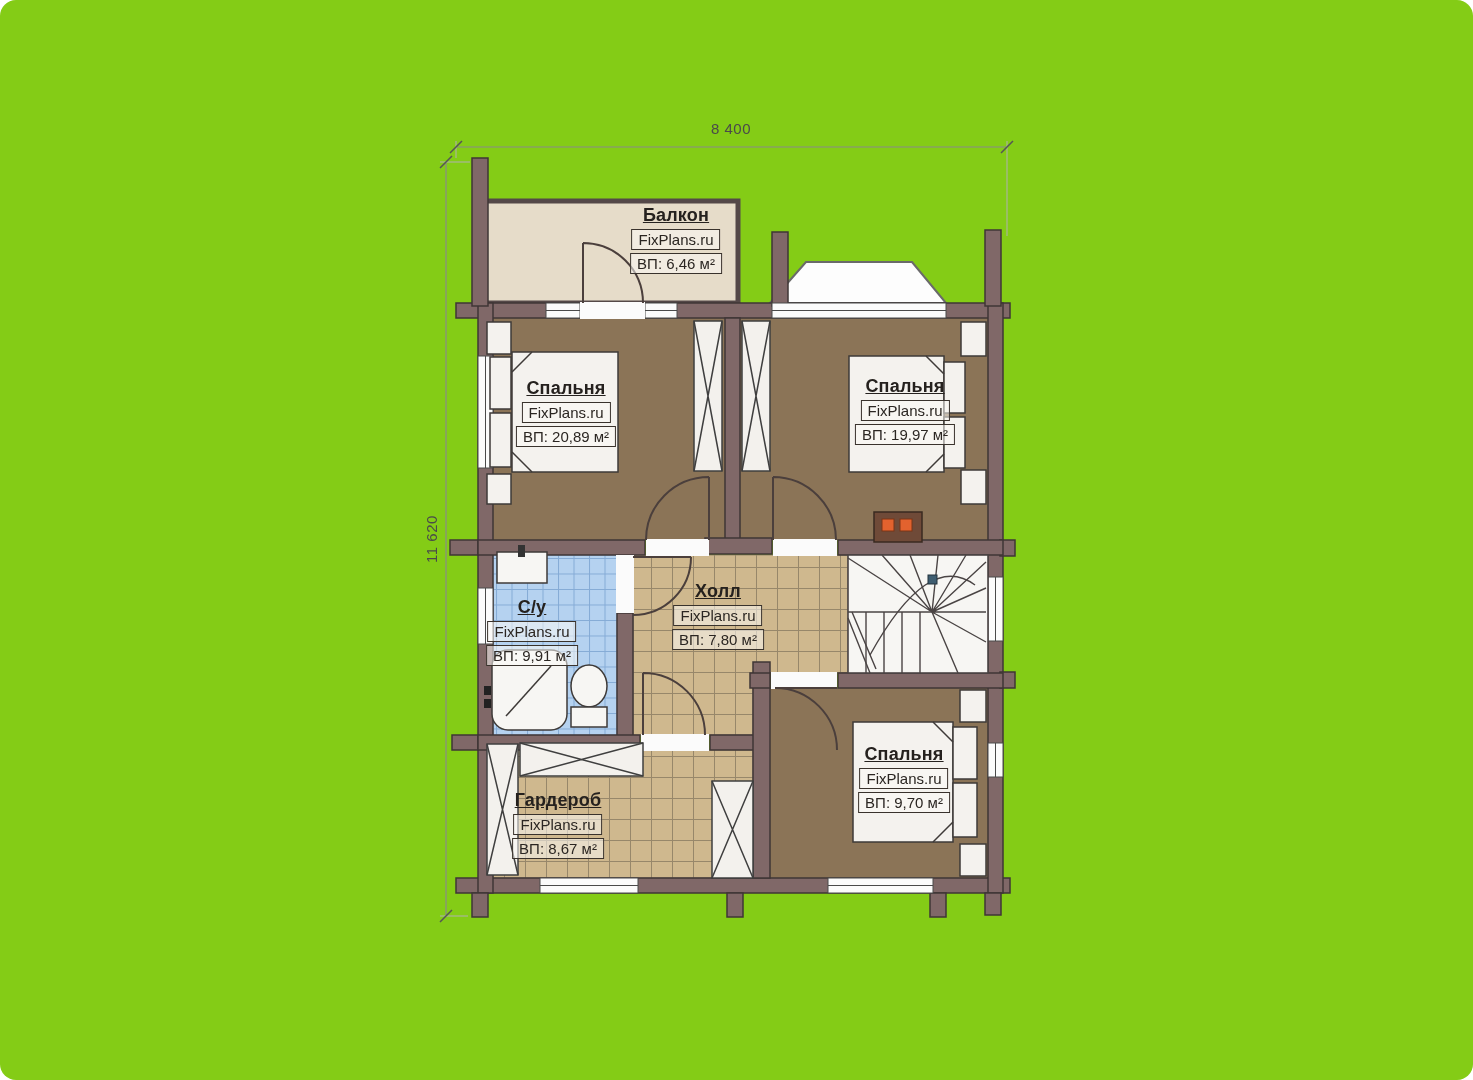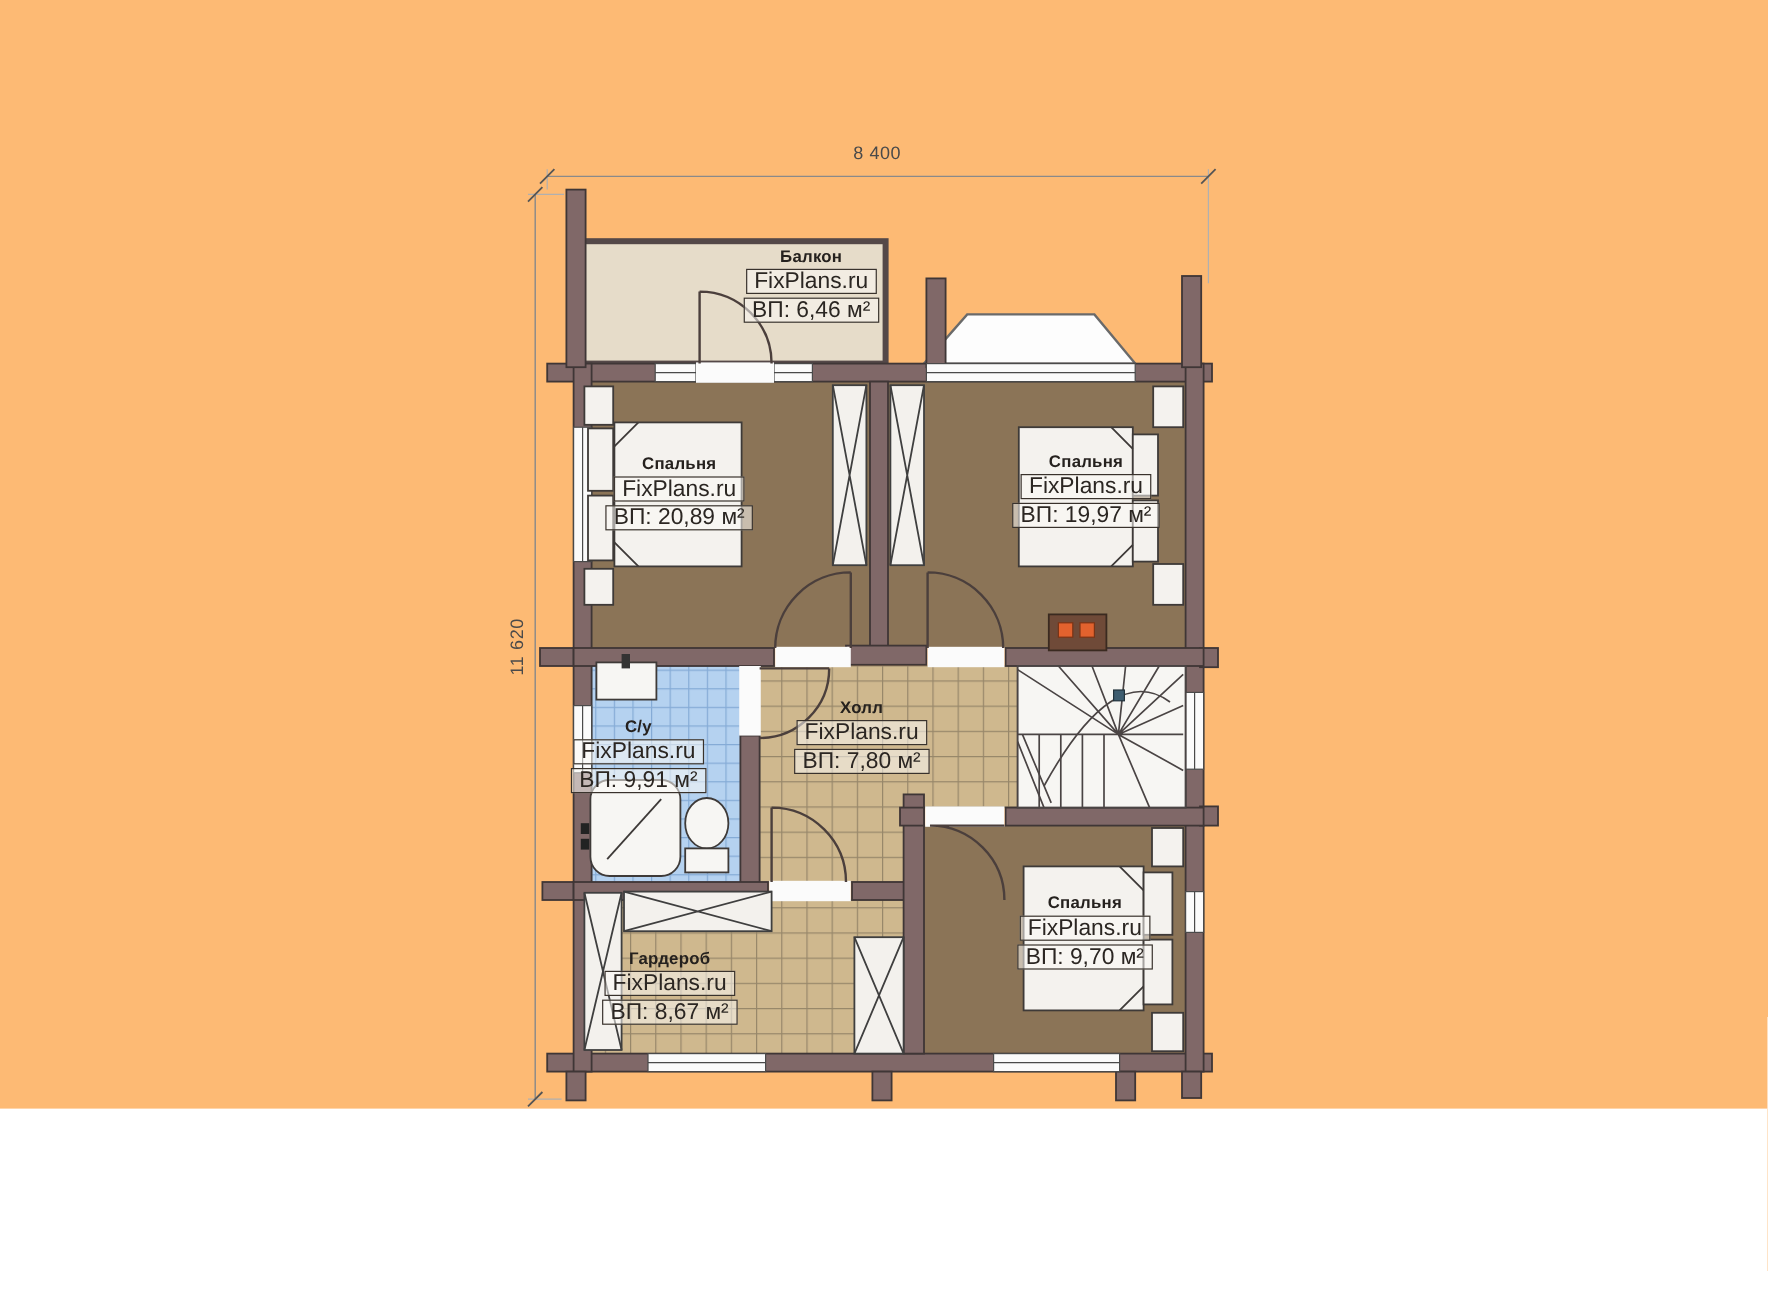--- a/index.html
+++ b/index.html
@@ -1,34 +1,35 @@
 <!DOCTYPE html>
 <html><head>
 <meta charset="utf-8">
 <style>
   html,body{margin:0;padding:0;background:#ffffff;}
   .canvas{
-    position:relative;width:1473px;height:924px;background:#fdba74;overflow:hidden;
+    position:relative;width:1473px;height:1080px;background:#84cc16;overflow:hidden;
     font-family:"Liberation Sans", sans-serif;
+    border-radius:16px;
   }
   .plan-svg{position:absolute;left:0;top:0;}
   .dim{
     position:absolute;color:#4a4a4a;font-size:15px;letter-spacing:.5px;
     transform:translate(-50%,-50%);white-space:nowrap;
   }
   .dim-v{transform:translate(-50%,-50%) rotate(-90deg);}
   .room-label{
     position:absolute;transform:translateX(-50%);display:flex;flex-direction:column;
     align-items:center;gap:3px;z-index:6;
   }
   .room-name{
-    font-size:14px;font-weight:700;color:#25211e;letter-spacing:.2px;white-space:nowrap;
+    font-size:18px;font-weight:700;color:#25211e;letter-spacing:.2px;white-space:nowrap;text-decoration:underline;
   }
   .room-box{
-    border:1.5px solid #39322c;padding:0 6px;line-height:19px;font-size:19px;
+    border:1.5px solid #39322c;padding:0 6px;line-height:19px;font-size:15px;
     color:#2b2622;background:rgba(252,250,245,.55);white-space:nowrap;
   }
 </style>
 </head>
 <body>
 
 <div class="canvas">
 
 <svg class="plan-svg" width="1473" height="1080" viewBox="0 0 1473 1080">
   <defs>

